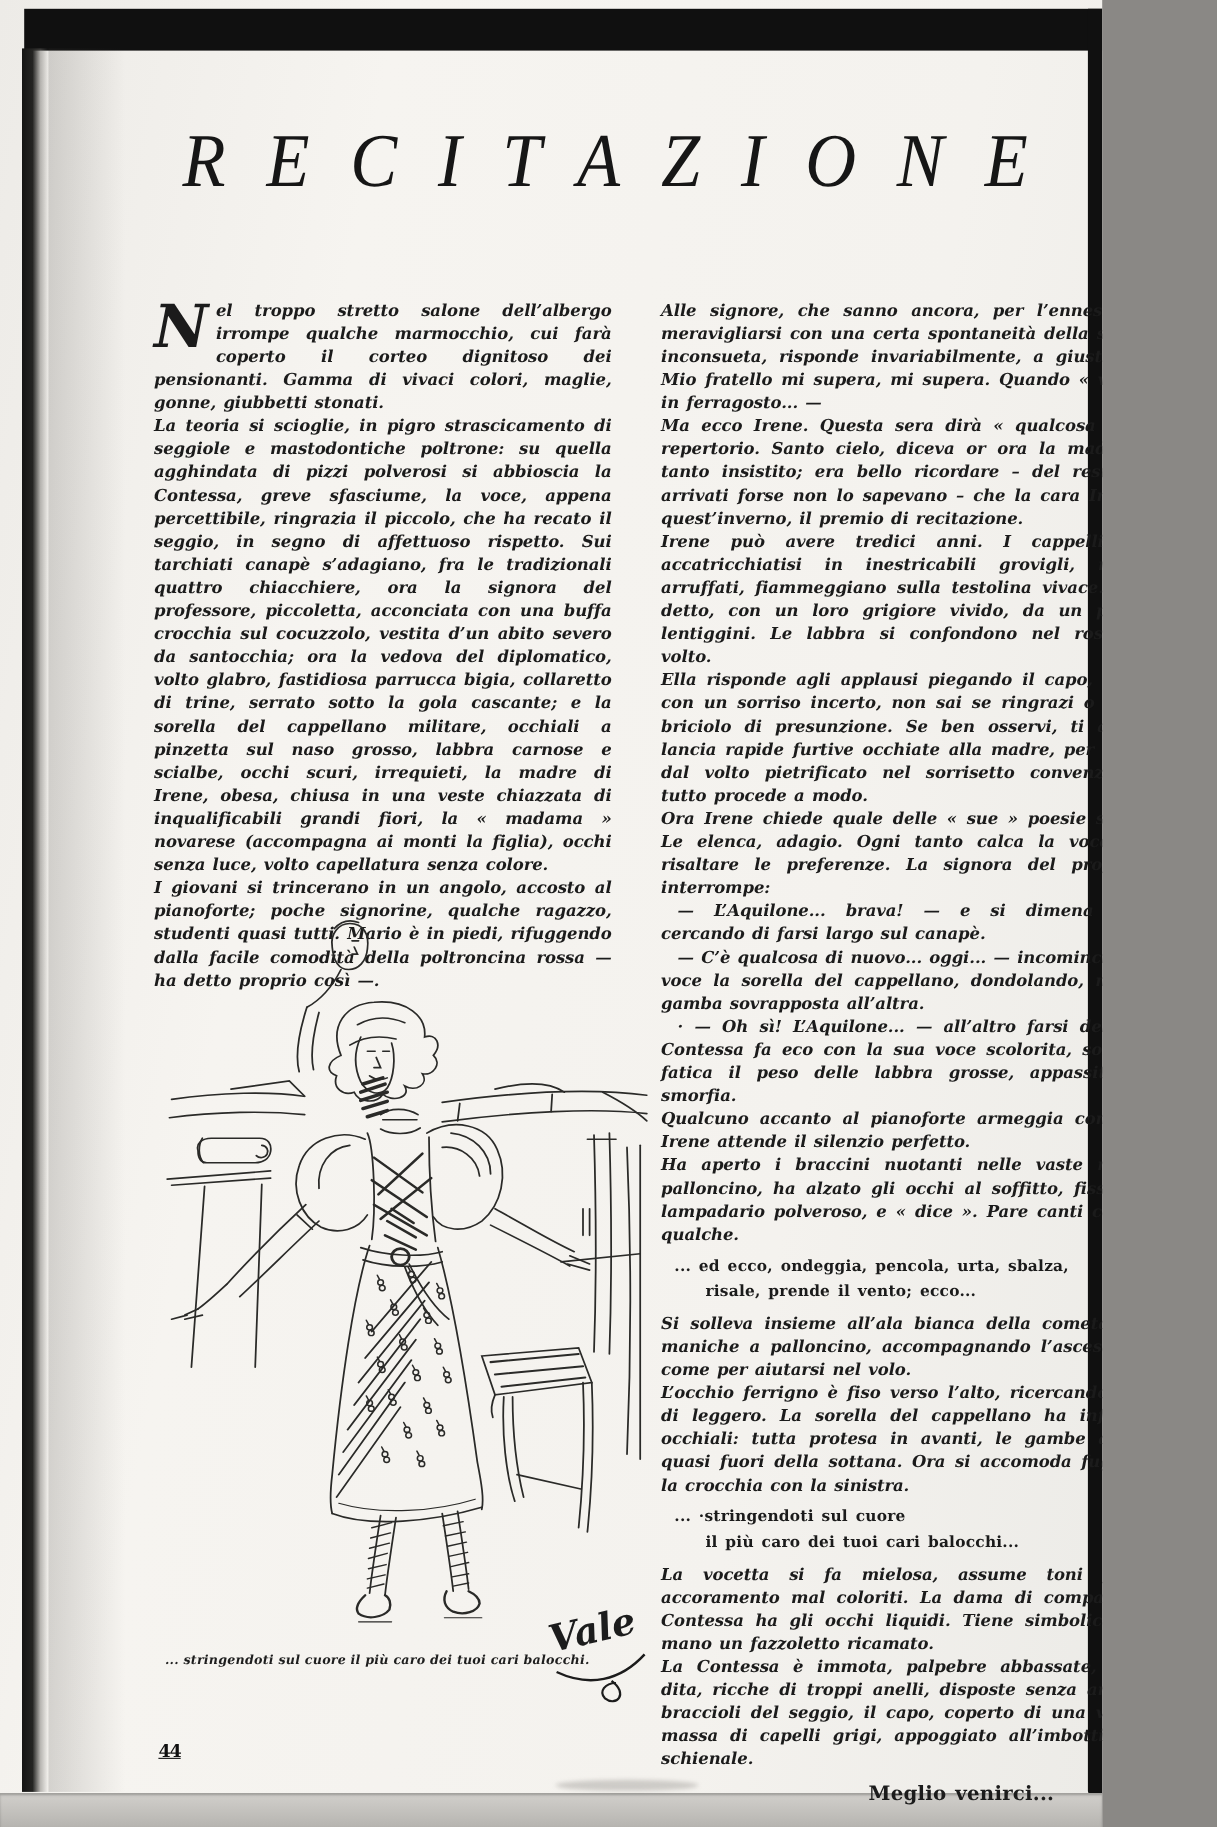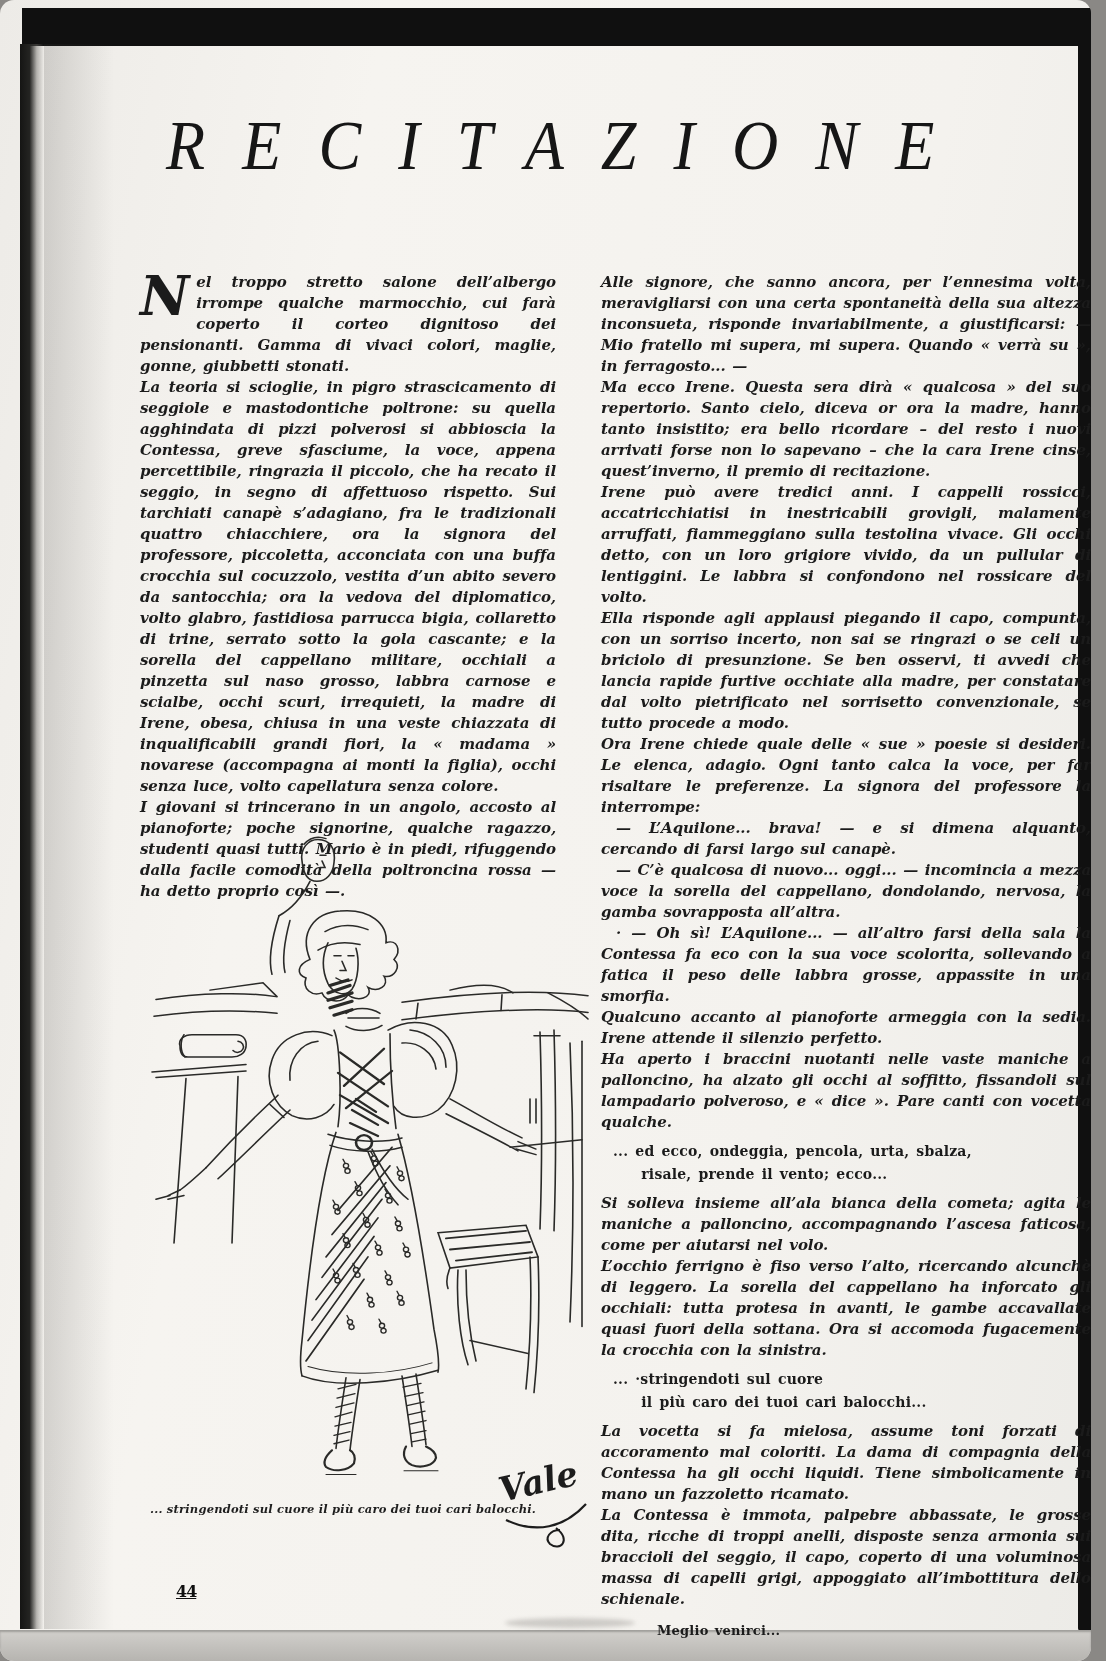--- a/index.html
+++ b/index.html
@@ -1,18 +1,18 @@
 <!DOCTYPE html>
 <html><head>
 <meta charset="utf-8">
 <style>
   html,body{margin:0;padding:0;background:#8a8885;}
-  .page{position:relative;width:1091px;height:1661px;overflow:hidden;
+  .page{position:relative;width:1002px;height:1661px;overflow:hidden;
         background:linear-gradient(100deg,#edebe7 0%,#f6f4f0 28%,#f4f2ee 70%,#ecebe7 100%);
-        font-family:"DejaVu Serif",serif;border-radius:14px;}
+        font-family:"DejaVu Serif",serif;}
   
   .bar-top{position:absolute;left:22px;right:0;top:8px;height:38px;background:#101010;}
   .bar-right{position:absolute;right:0;top:8px;bottom:30px;width:13px;background:#101010;border-bottom-left-radius:3px;}
   .strip-left{position:absolute;left:20px;top:44px;bottom:32px;width:24px;
         background:linear-gradient(to right,#151514 0,#242422 40%,rgba(110,108,104,.45) 70%,rgba(244,242,238,0) 100%);}
   .page-shadow-left{position:absolute;left:44px;top:44px;bottom:32px;width:70px;
         background:linear-gradient(to right,rgba(60,58,55,.18),rgba(60,58,55,0));}
   .band-bottom{position:absolute;left:0;right:0;top:1630px;height:31px;
         background:linear-gradient(#d2d0cc,#b6b4b0);box-shadow:inset 0 2px 2px rgba(70,68,65,.35);}
   
@@ -22,29 +22,29 @@
   
   .col{position:absolute;top:272px;text-align:justify;color:#1b1b1b;
         font:italic 700 15px/21px "DejaVu Serif",serif;word-spacing:1.5px;letter-spacing:-.1px;}
   .col-left{left:140px;width:416px;}
   .col-right{left:601px;width:490px;}
   .col p{margin:0;}
   p.p-dialog{text-indent:15px;}
   p.p-dropcap::first-letter{float:left;font-size:54px;line-height:42px;padding:3px 7px 0 0;font-weight:700;}
   p.p-quote{font-style:normal;font-weight:700;font-size:14px;line-height:23px;
         white-space:pre-wrap;text-align:left;margin:7px 0 7px 12px;letter-spacing:.2px;word-spacing:2px;}
-  p.p-final{font-style:normal;font-weight:700;font-size:13px;line-height:23px;
-        text-align:left;margin:9px 0 0 56px;letter-spacing:.2px;}
+  p.p-final{font-style:normal;font-weight:700;font-size:18px;line-height:23px;
+        text-align:center;margin:9px 0 0 56px;letter-spacing:.2px;}
   
   .sketch{position:absolute;left:150px;top:820px;width:440px;height:660px;}
   .sketch svg{display:block;}
   .signature{position:absolute;left:498px;top:1450px;width:110px;height:105px;}
   .caption{position:absolute;left:150px;top:1502px;width:440px;color:#1e1e1e;
         font:italic 700 11.5px/14px "DejaVu Serif",serif;letter-spacing:.2px;}
-  .page-number{position:absolute;left:176px;top:1584px;color:#101010;
+  .page-number{position:absolute;left:144px;top:1584px;color:#101010;
         font:normal 700 16px/16px "DejaVu Serif",serif;letter-spacing:-1px;text-decoration:underline;}
   .smudge{position:absolute;left:505px;top:1618px;width:130px;height:10px;border-radius:50%;
         background:rgba(90,88,84,.25);filter:blur(2px);}
 </style>
 </head>
 <body>
 
 <div class="page">
 
   <div class="bar-top"></div>

